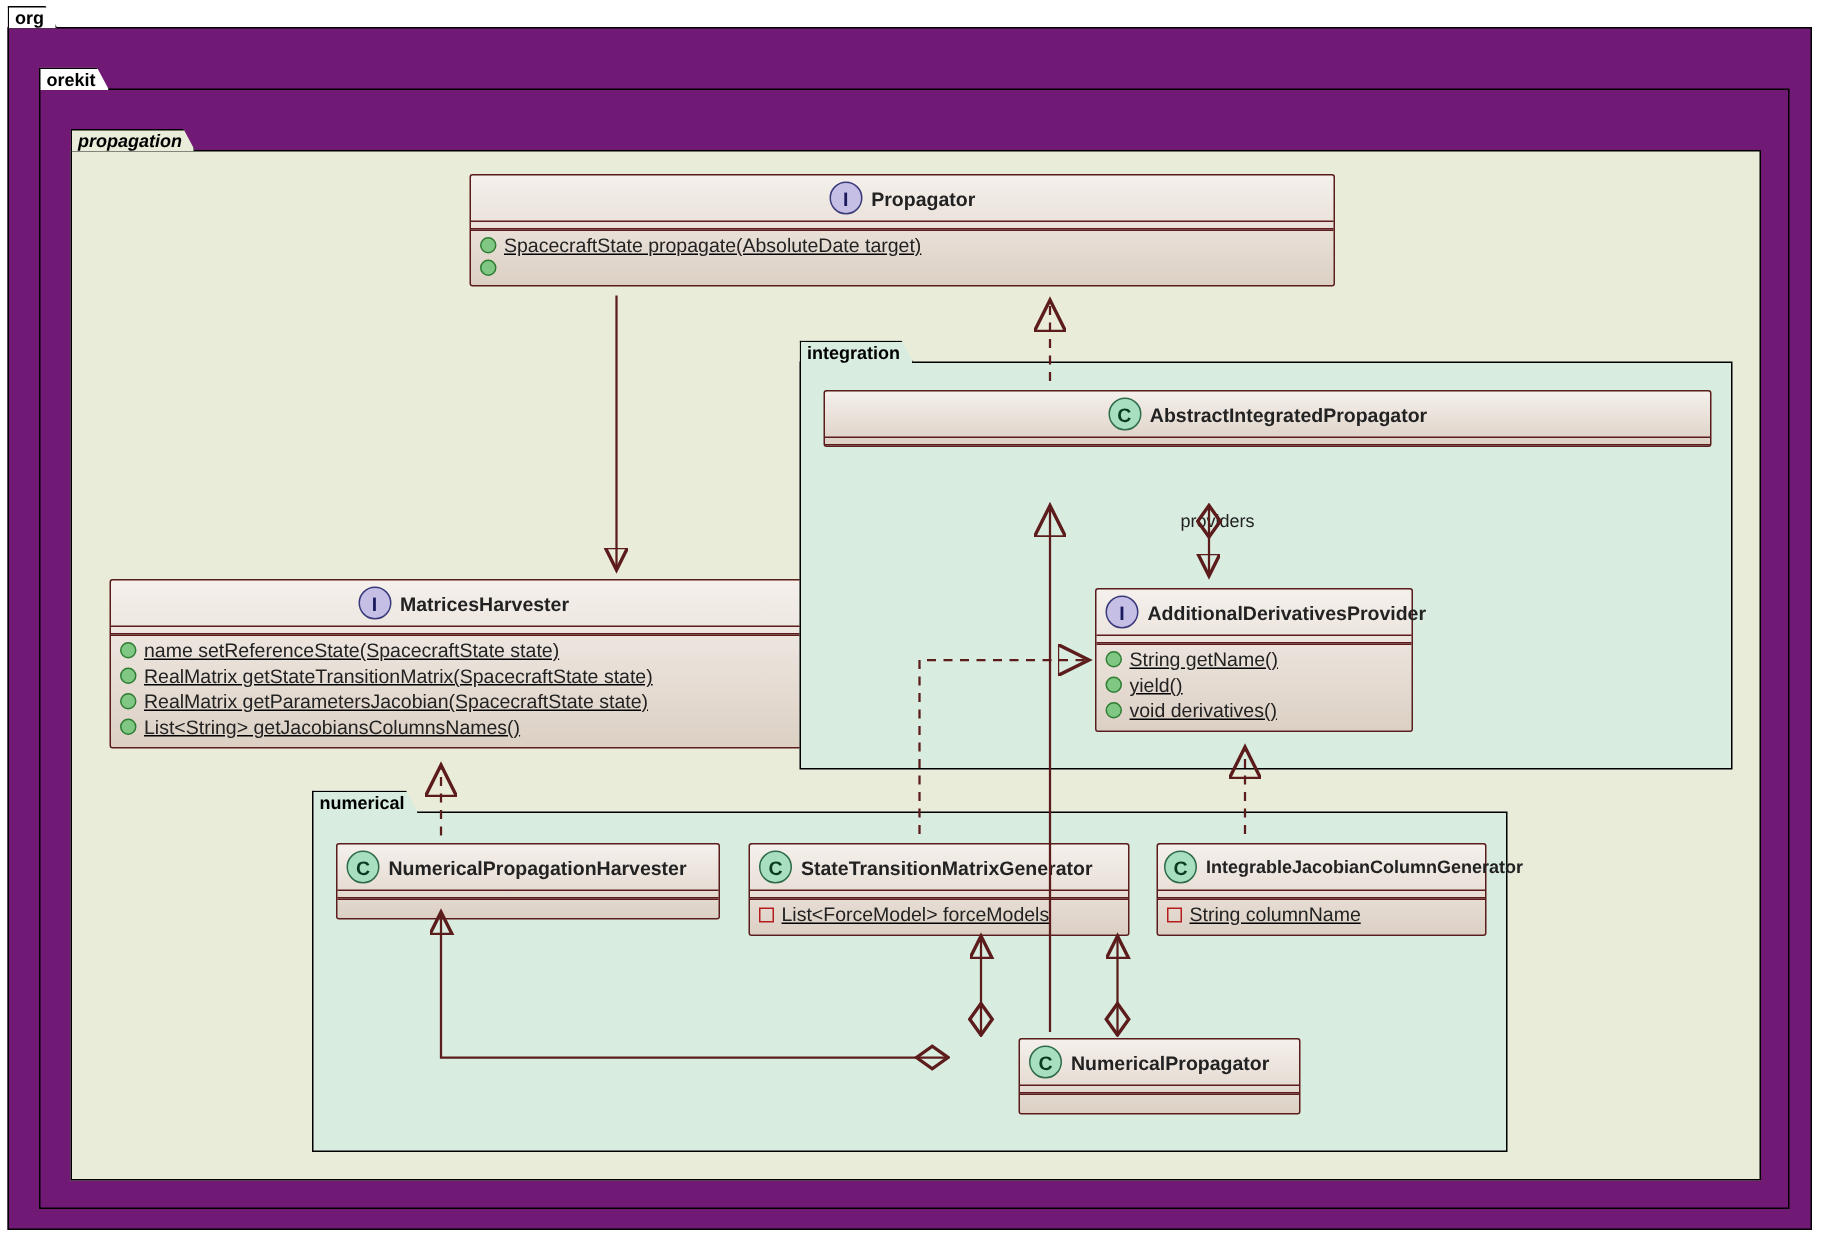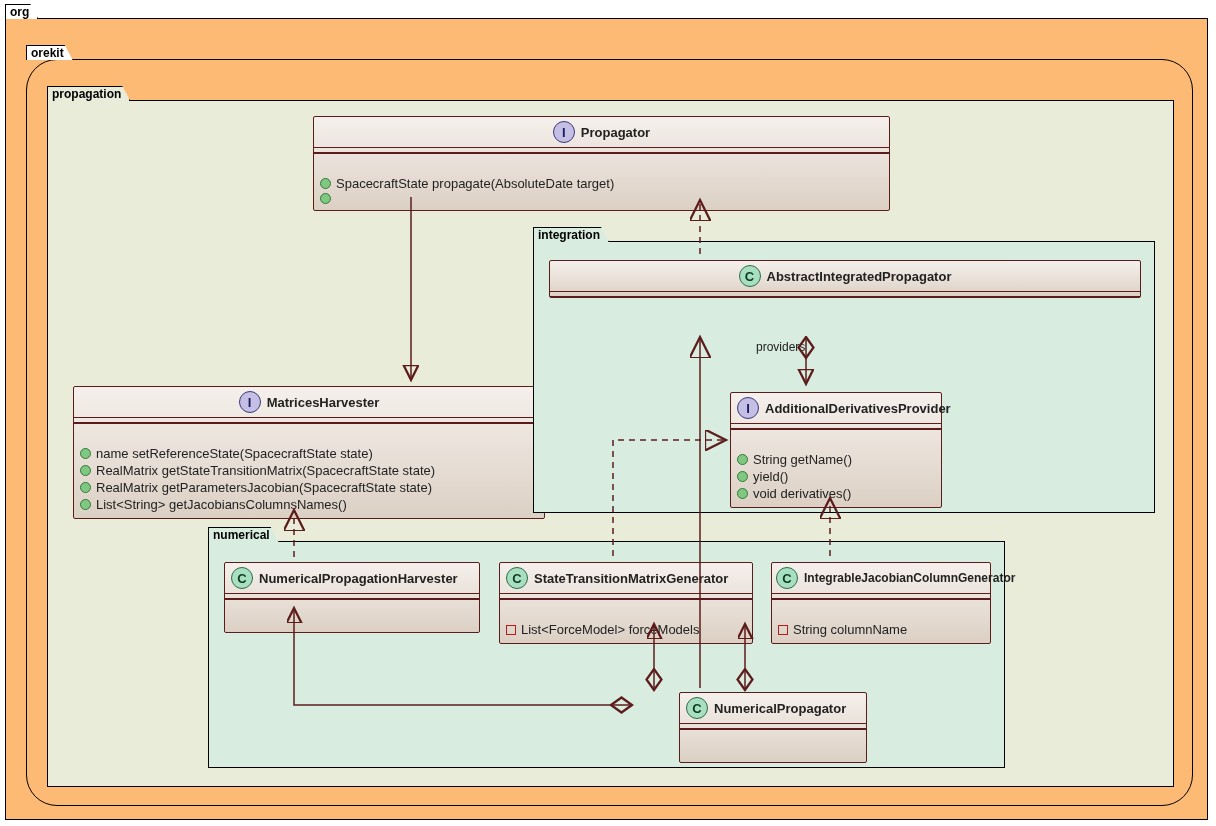--- a/index.html
+++ b/index.html
@@ -8,21 +8,21 @@
     font-family: sans-serif;
     font-size: 13px;
     background: #fff;
     width: 1216px;
     height: 826px;
     position: relative;
   }
   .pkg {
     position: absolute;
     border: 1.5px solid #000;
-    background: #fdba74;
+    background: #701a75;
   }
   .pkg.inner-green {
     background: #e8ecd8;
   }
   .pkg.inner-mint {
     background: #d8ece0;
   }
   .pkg-tab {
     position: absolute;
     top: -15px;
@@ -32,21 +32,21 @@
     background: inherit;
     padding: 0 8px 0 4px;
     font-weight: bold;
     font-size: 12px;
     height: 14px;
     line-height: 14px;
     background: #fff;
     border-top-right-radius: 0;
     clip-path: polygon(0 0, calc(100% - 8px) 0, 100% 100%, 0 100%);
   }
-  .pkg.inner-green > .pkg-tab { background: #e8ecd8; }
+  .pkg.inner-green > .pkg-tab { background: #e8ecd8; font-style: italic; }
   .pkg.inner-mint  > .pkg-tab { background: #d8ece0; text-align: center; }
 
   .cls {
     position: absolute;
     border: 1.5px solid #5c1c1c;
     background: linear-gradient(#f5f0ec, #dcd0c4);
     border-radius: 2px;
   }
   .cls-head {
     display: flex;
@@ -54,22 +54,23 @@
     justify-content: center;
     padding: 4px 6px;
     gap: 6px;
     border-bottom: 1px solid #5c1c1c;
   }
   .cls-sub {
     height: 4px;
     border-bottom: 1px solid #5c1c1c;
   }
   .cls-body {
-    padding: 21px 6px 5px 6px;
+    padding: 1px 6px 5px 6px;
     border-top: 1px solid #5c1c1c;
+    text-decoration: underline;
   }
   .cls-name {
     font-weight: bold;
     font-size: 13px;
     color: #222;
   }
   .cls-name.italic { }
   .member {
     display: flex;
     align-items: center;
@@ -118,21 +119,21 @@
     color: #222;
     background: transparent;
   }
 </style>
 </head>
 <body>
 
 <div class="pkg" style="left:5px; top:18px; width:1201px; height:800px;">
   <div class="pkg-tab">org</div>
 
-  <div class="pkg" style="left:20px; top:40px; width:1165px; height:745px;border-radius:31px;">
+  <div class="pkg" style="left:20px; top:40px; width:1165px; height:745px;">
     <div class="pkg-tab">orekit</div>
 
     <div class="pkg inner-green" style="left:20px; top:40px; width:1125px; height:685px;">
       <div class="pkg-tab">propagation</div>
 
       <div class="cls" style="left:265px; top:15px; width:575px;">
         <div class="cls-head">
           <span class="badge badge-I">I</span>
           <span class="cls-name italic">Propagator</span>
         </div>
@@ -255,21 +256,21 @@
           </div>
           <div class="cls-sub"></div>
           <div class="cls-body" style="height:6px;"></div>
         </div>
       </div>
 
     </div>
   </div>
 </div>
 
-<div class="lbl" style="left:756px; top:340px;">providers</div>
+<div class="lbl" style="left:787px; top:340px;">providers</div>
 
 <svg class="connectors">
   <defs>
     <marker id="arrow-solid" markerWidth="12" markerHeight="12" refX="10" refY="5" orient="auto">
       <path d="M0,0 L10,5 L0,10 Z" fill="#5c1c1c" stroke="none"></path>
     </marker>
     <marker id="arrow-open-tri" markerWidth="16" markerHeight="14" refX="14" refY="7" orient="auto">
       <path d="M0,0 L14,7 L0,14 Z" fill="#fff" stroke="#5c1c1c" stroke-width="1.5"></path>
     </marker>
     <marker id="diamond-open" markerWidth="16" markerHeight="12" refX="1" refY="6" orient="auto">

